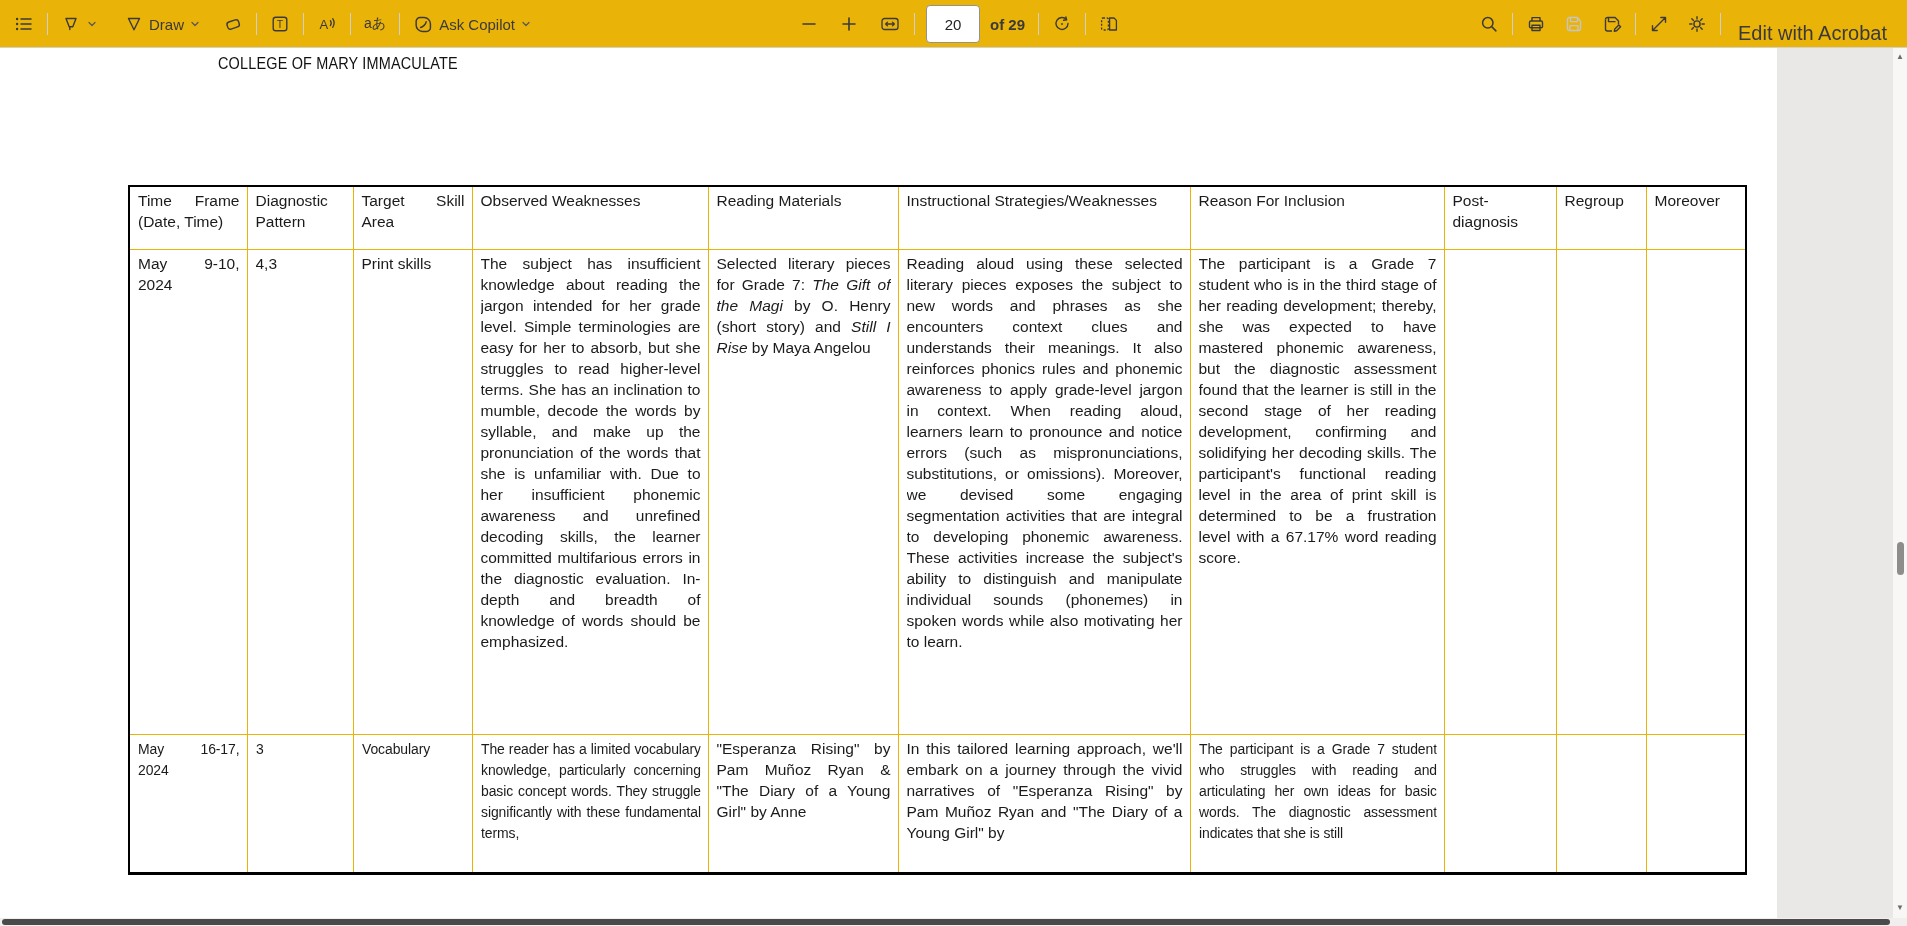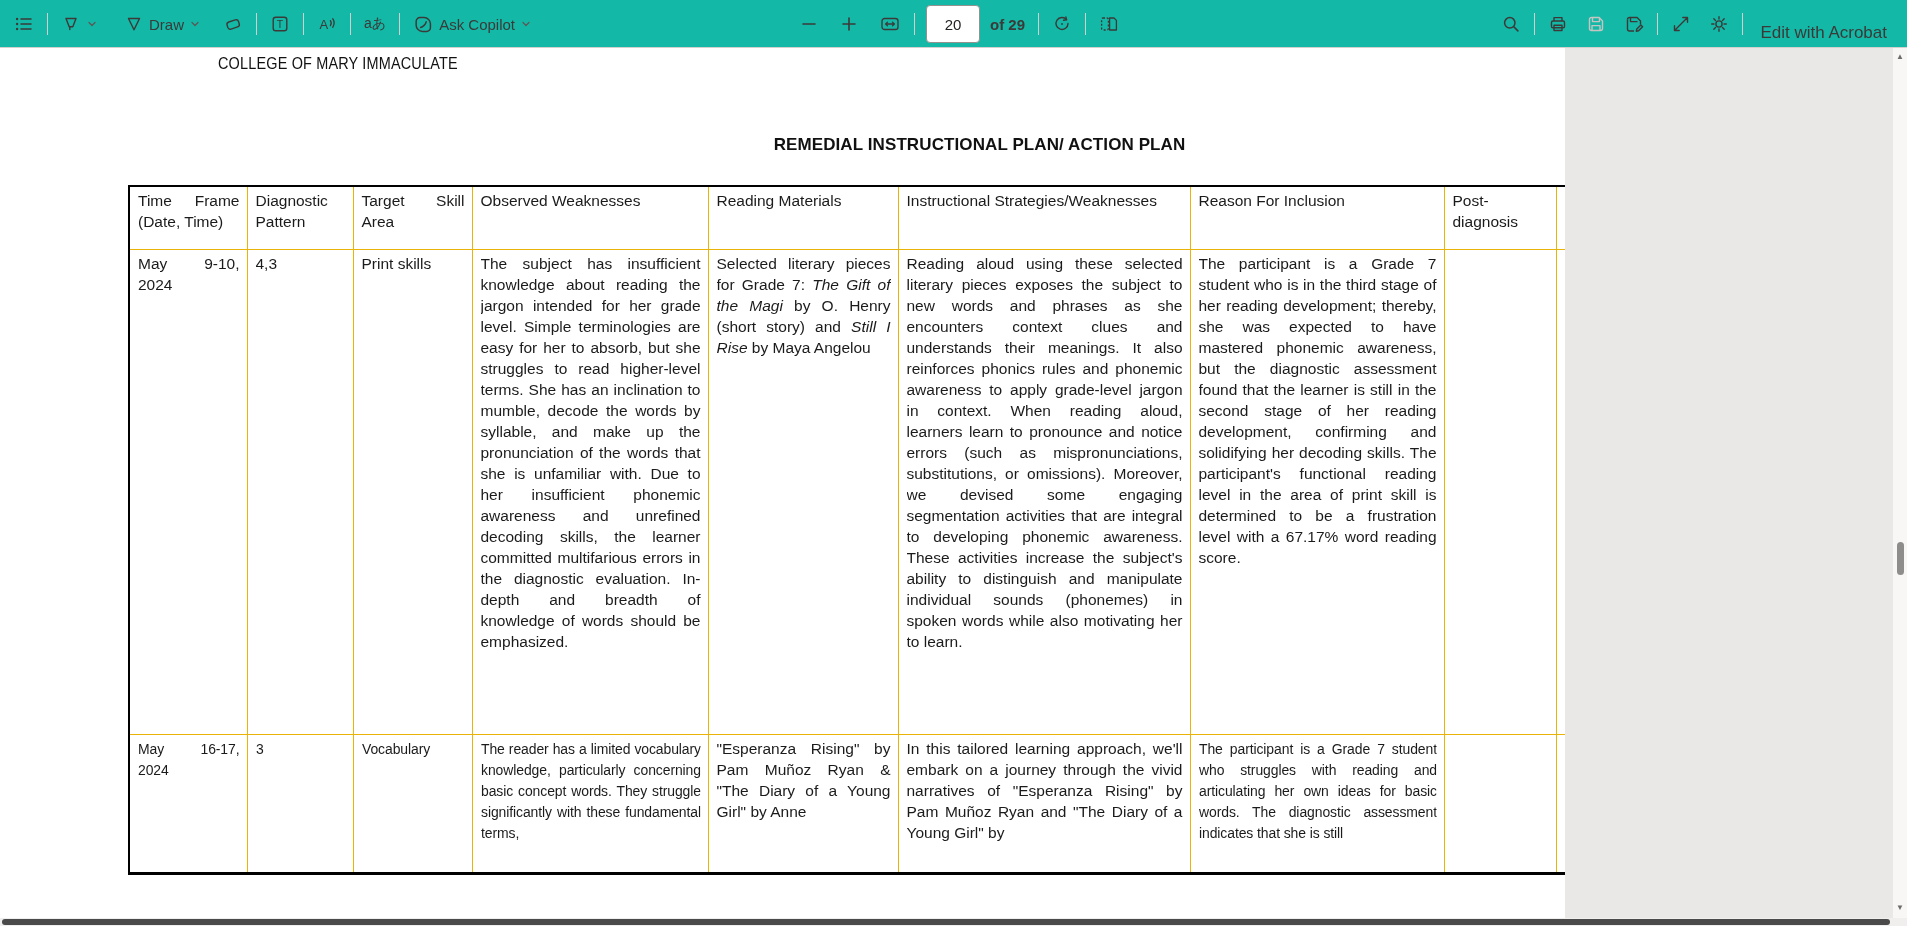--- a/index.html
+++ b/index.html
@@ -1,42 +1,42 @@
 <!DOCTYPE html>
 <html><head>
 <meta charset="utf-8">
 <style>
   * { box-sizing: border-box; margin: 0; padding: 0; }
   html,body { width:1907px; height:926px; overflow:hidden; font-family:"Liberation Sans", sans-serif; background:#eae8e6; }
 
   
   .toolbar {
     position:absolute; top:0; left:0; width:1907px; height:48px;
-    background:#14b8a6; border-bottom:1px solid #d3d1cf;
+    background:#eab308; border-bottom:1px solid #d3d1cf;
     color:#3b3a39; z-index:30;
   }
   .tb-group { position:absolute; top:0; height:48px; display:flex; align-items:center; }
   .tb-left { left:8px; }
   .tb-center { left:793px; }
   .tb-right { right:14px; }
   .tb-btn { display:flex; align-items:center; gap:5px; padding:5px 6px; border-radius:4px; cursor:pointer; }
   .tb-label { font-size:15px; color:#3b3a39; white-space:nowrap; }
   .divider { width:1px; height:22px; background:#d1cfcd; margin:0 7px; }
   .chev { display:inline-block; width:12px; height:12px; }
   svg.ic { display:block; }
   .page-input {
     width:54px; height:38px; background:#fff; border:1px solid #94928f; border-radius:4px;
     font-size:15px; text-align:center; color:#252423; margin:0 4px;
     font-family:"Liberation Sans", sans-serif;
   }
   .of-label { font-size:15px; margin:0 6px; white-space:nowrap;font-weight:bold; }
-  .acrobat-label { font-size:17px; margin-left:4px; white-space:nowrap;margin-top:18px; }
+  .acrobat-label { font-size:20px; margin-left:4px; white-space:nowrap;margin-top:18px; }
 
   
-  .viewer { position:absolute; top:48px; left:0; width:1565px; height:870px; background:#eae8e6; overflow:hidden; }
+  .viewer { position:absolute; top:48px; left:0; width:1893px; height:870px; background:#eae8e6; overflow:hidden; }
   .page { position:absolute; left:0; top:0; width:1777px; height:870px; background:#ffffff; color:#1b1b1b; }
 
   .letterhead {
     position:absolute; left:218px; top:6px; font-size:17px; color:#111;
     transform:scaleX(0.85); transform-origin:0 0; white-space:nowrap; letter-spacing:0.2px;
   }
   .doc-title {
     position:absolute; left:171px; top:87px; width:1617px; text-align:center;
     font-size:17px; font-weight:bold; color:#111; letter-spacing:0.1px;
   }
@@ -263,21 +263,20 @@
     <div class="tb-btn">
       <span class="acrobat-label">Edit with Acrobat</span>
     </div>
   </div>
 </div>
 
 <div class="viewer">
   <div class="page">
 
     <div class="letterhead">COLLEGE OF MARY IMMACULATE</div>
-    <div class="doc-title">REMEDIAL INSTRUCTIONAL PLAN/ ACTION PLAN</div>
 
     <table class="plan">
       <colgroup>
         <col style="width:118px">
           <col style="width:106px">
           <col style="width:119px">
         <col style="width:236px">
           <col style="width:190px">
           <col style="width:292px">
         <col style="width:254px">

